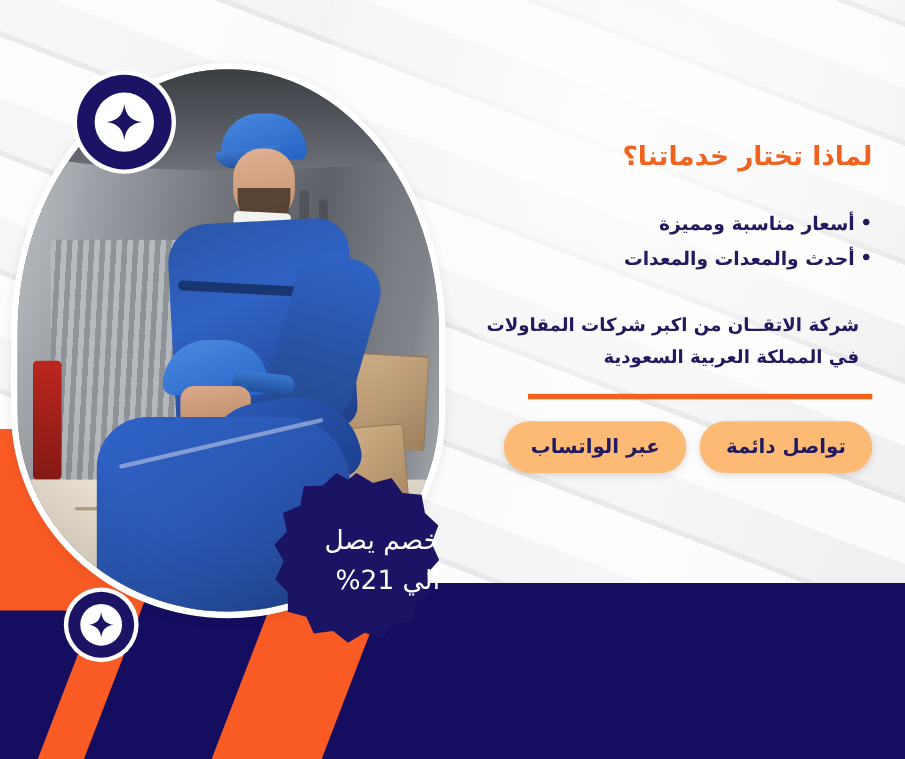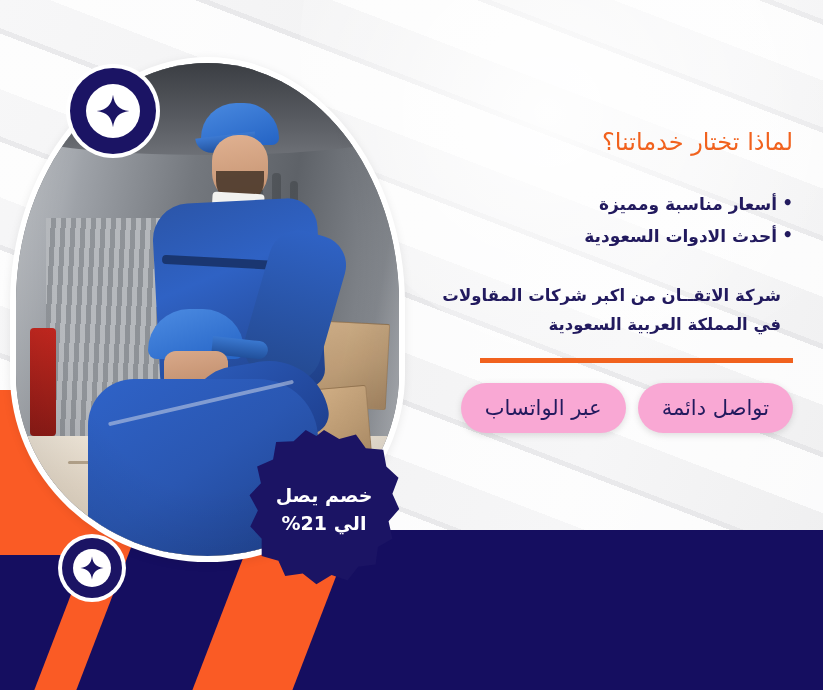--- a/index.html
+++ b/index.html
@@ -283,21 +283,21 @@
     color: #221A5E;
     font-size: 31px;
     font-weight: bold;
     line-height: 1.62;
     letter-spacing: -0.2px;
   }
   .sub-heading {
     margin: 64px 0 12px 0;
     color: #F1621E;
     font-size: 24px;
-    font-weight: normal;
+    font-weight: bold;
     line-height: 1.4;
   }
   .features {
     list-style: none;
     margin: 28px 0 17px 0;
     padding: 0;
   }
   .features li {
     color: #221A5E;
     font-size: 17px;
@@ -329,25 +329,25 @@
     background: #F1621E;
     border: 0;
   }
   .cta-row {
     display: flex;
     justify-content: flex-start;
     gap: 12px;
     margin-top: 20px;
   }
   .cta {
-    background: #f9a8d4;
+    background: #fdba74;
     color: #221A5E;
     font-family: "DejaVu Sans", "Liberation Sans", sans-serif;
-    font-size: 21px;
-    font-weight: normal;
+    font-size: 18px;
+    font-weight: bold;
     border: 0;
     border-radius: 40px;
     padding: 13px 24px;
     cursor: pointer;
     white-space: nowrap;
     box-shadow: 0 2px 7px rgba(0,0,0,0.13);
   }
 
   
   .discount {
@@ -357,25 +357,25 @@
     width: 152px;
     height: 162px;
     z-index: 6;
   }
   .discount svg { display: block; width: 100%; height: 100%; }
   .discount-text {
     position: absolute;
     inset: 0;
     display: flex;
     flex-direction: column;
-    align-items: center;
+    align-items: flex-start;
     justify-content: center;
     color: #ffffff;
-    font-size: 19px;
-    font-weight: bold;
+    font-size: 24px;
+    font-weight: normal;
     line-height: 1.5;
     text-align: center;
     pointer-events: none;
   }
 </style>
 </head>
 <body>
 
 <div id="banner">
 
@@ -463,21 +463,21 @@
     </div>
   </div>
 
   <div class="content">
 
 
     <h2 class="sub-heading">لماذا تختار خدماتنا؟</h2>
 
     <ul class="features">
       <li>أسعار مناسبة ومميزة</li>
-      <li>أحدث الادوات السعودية</li>
+      <li>أحدث والمعدات والمعدات</li>
     </ul>
 
     <p class="about">شركة الاتقــان من اكبر شركات المقاولات في المملكة العربية السعودية</p>
 
     <hr class="divider">
 
     <div class="cta-row">
       <button class="cta">تواصل دائمة</button>
       <button class="cta">عبر الواتساب</button>
     </div>

